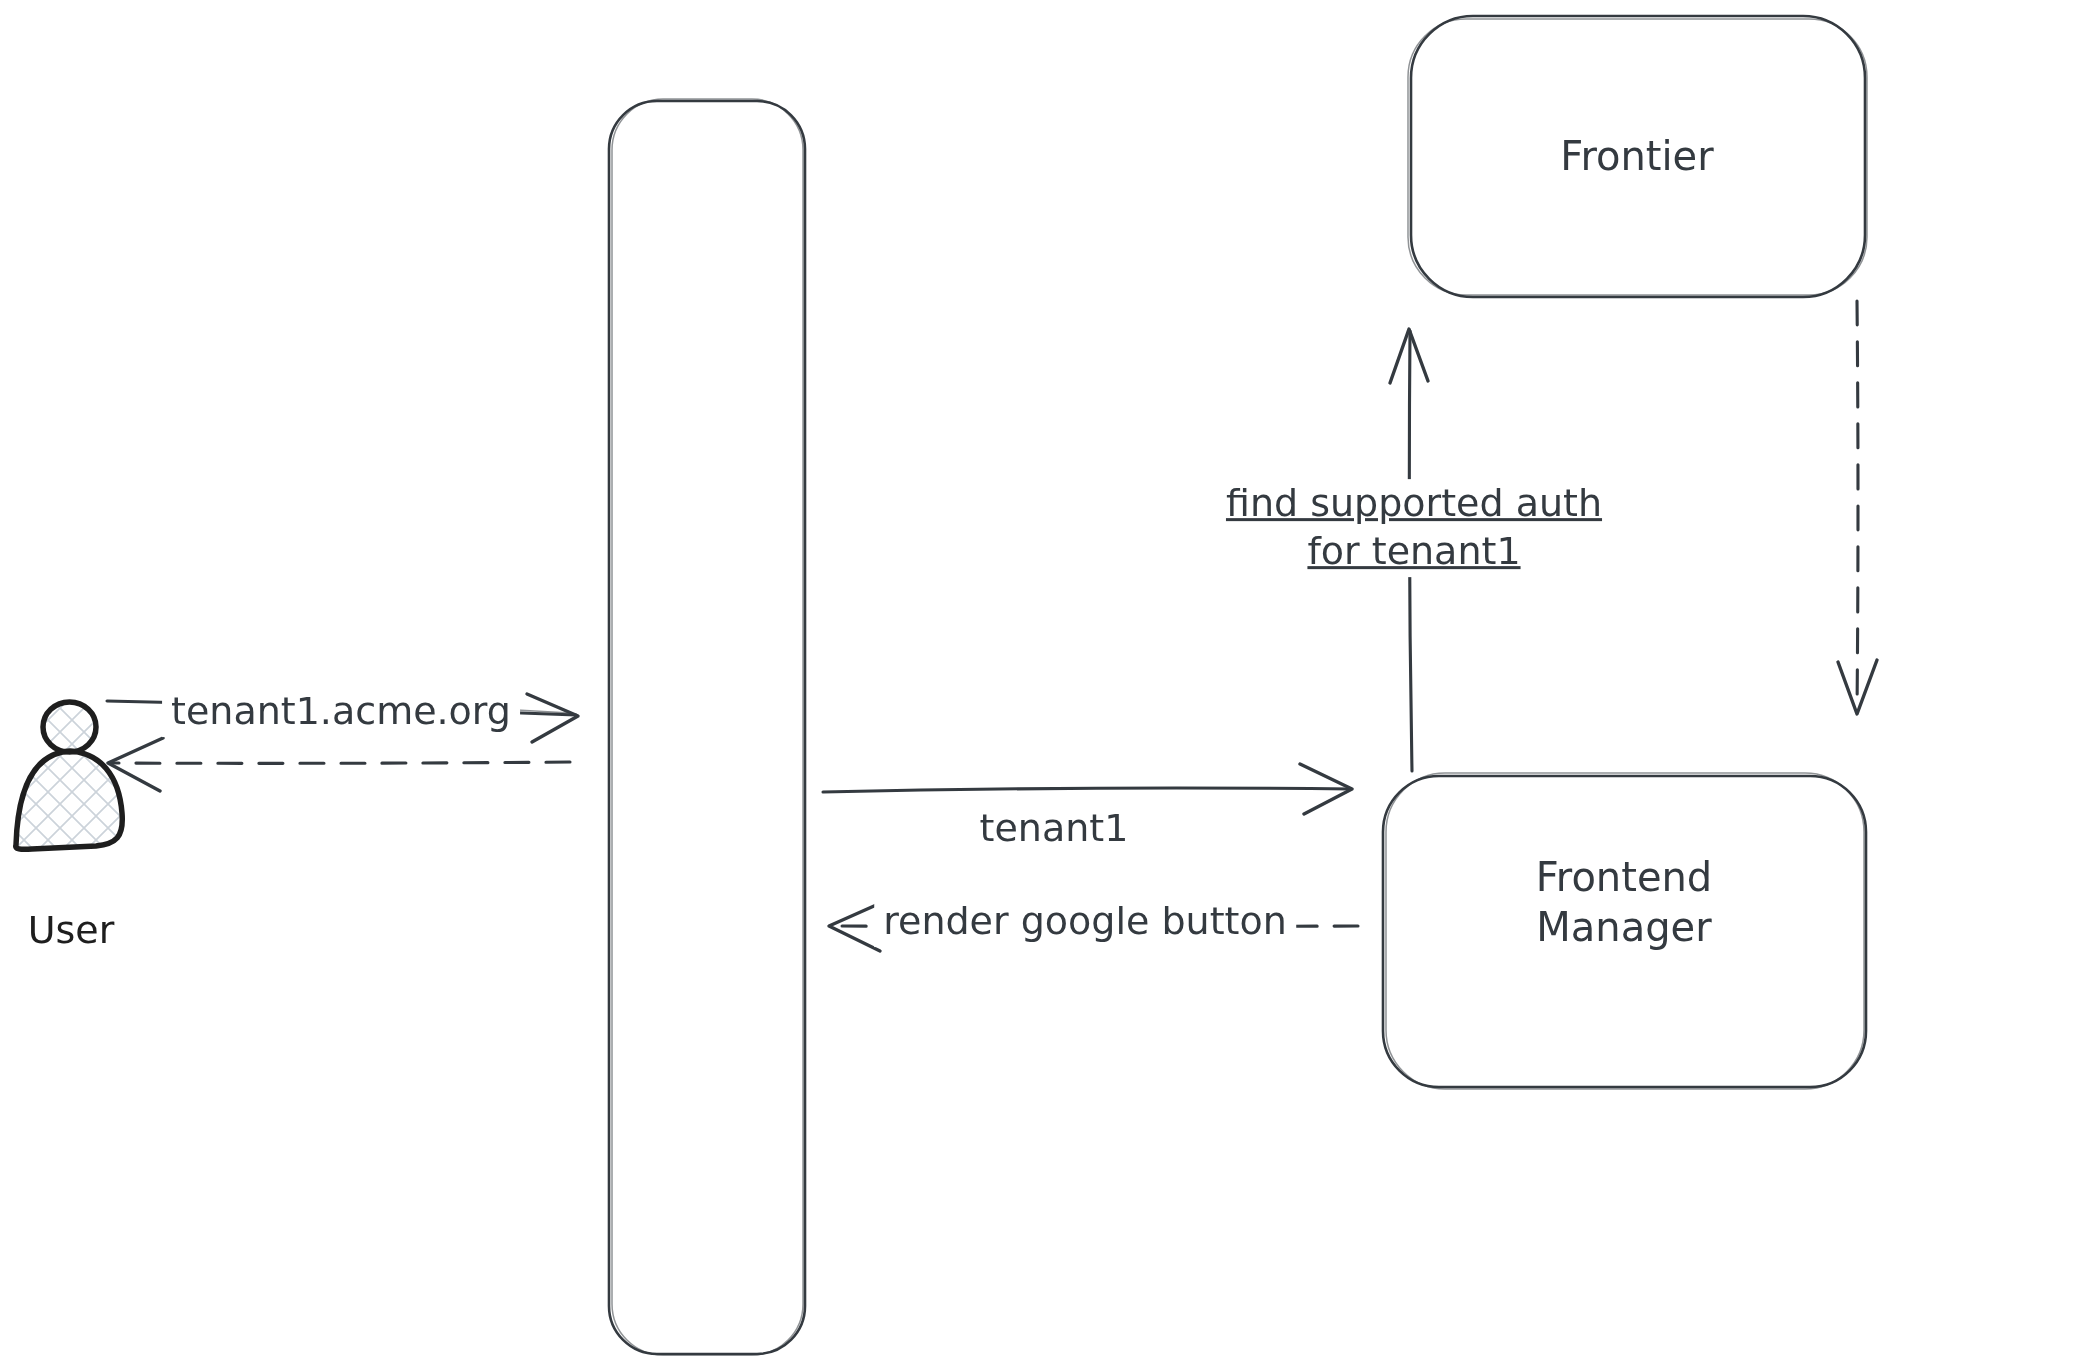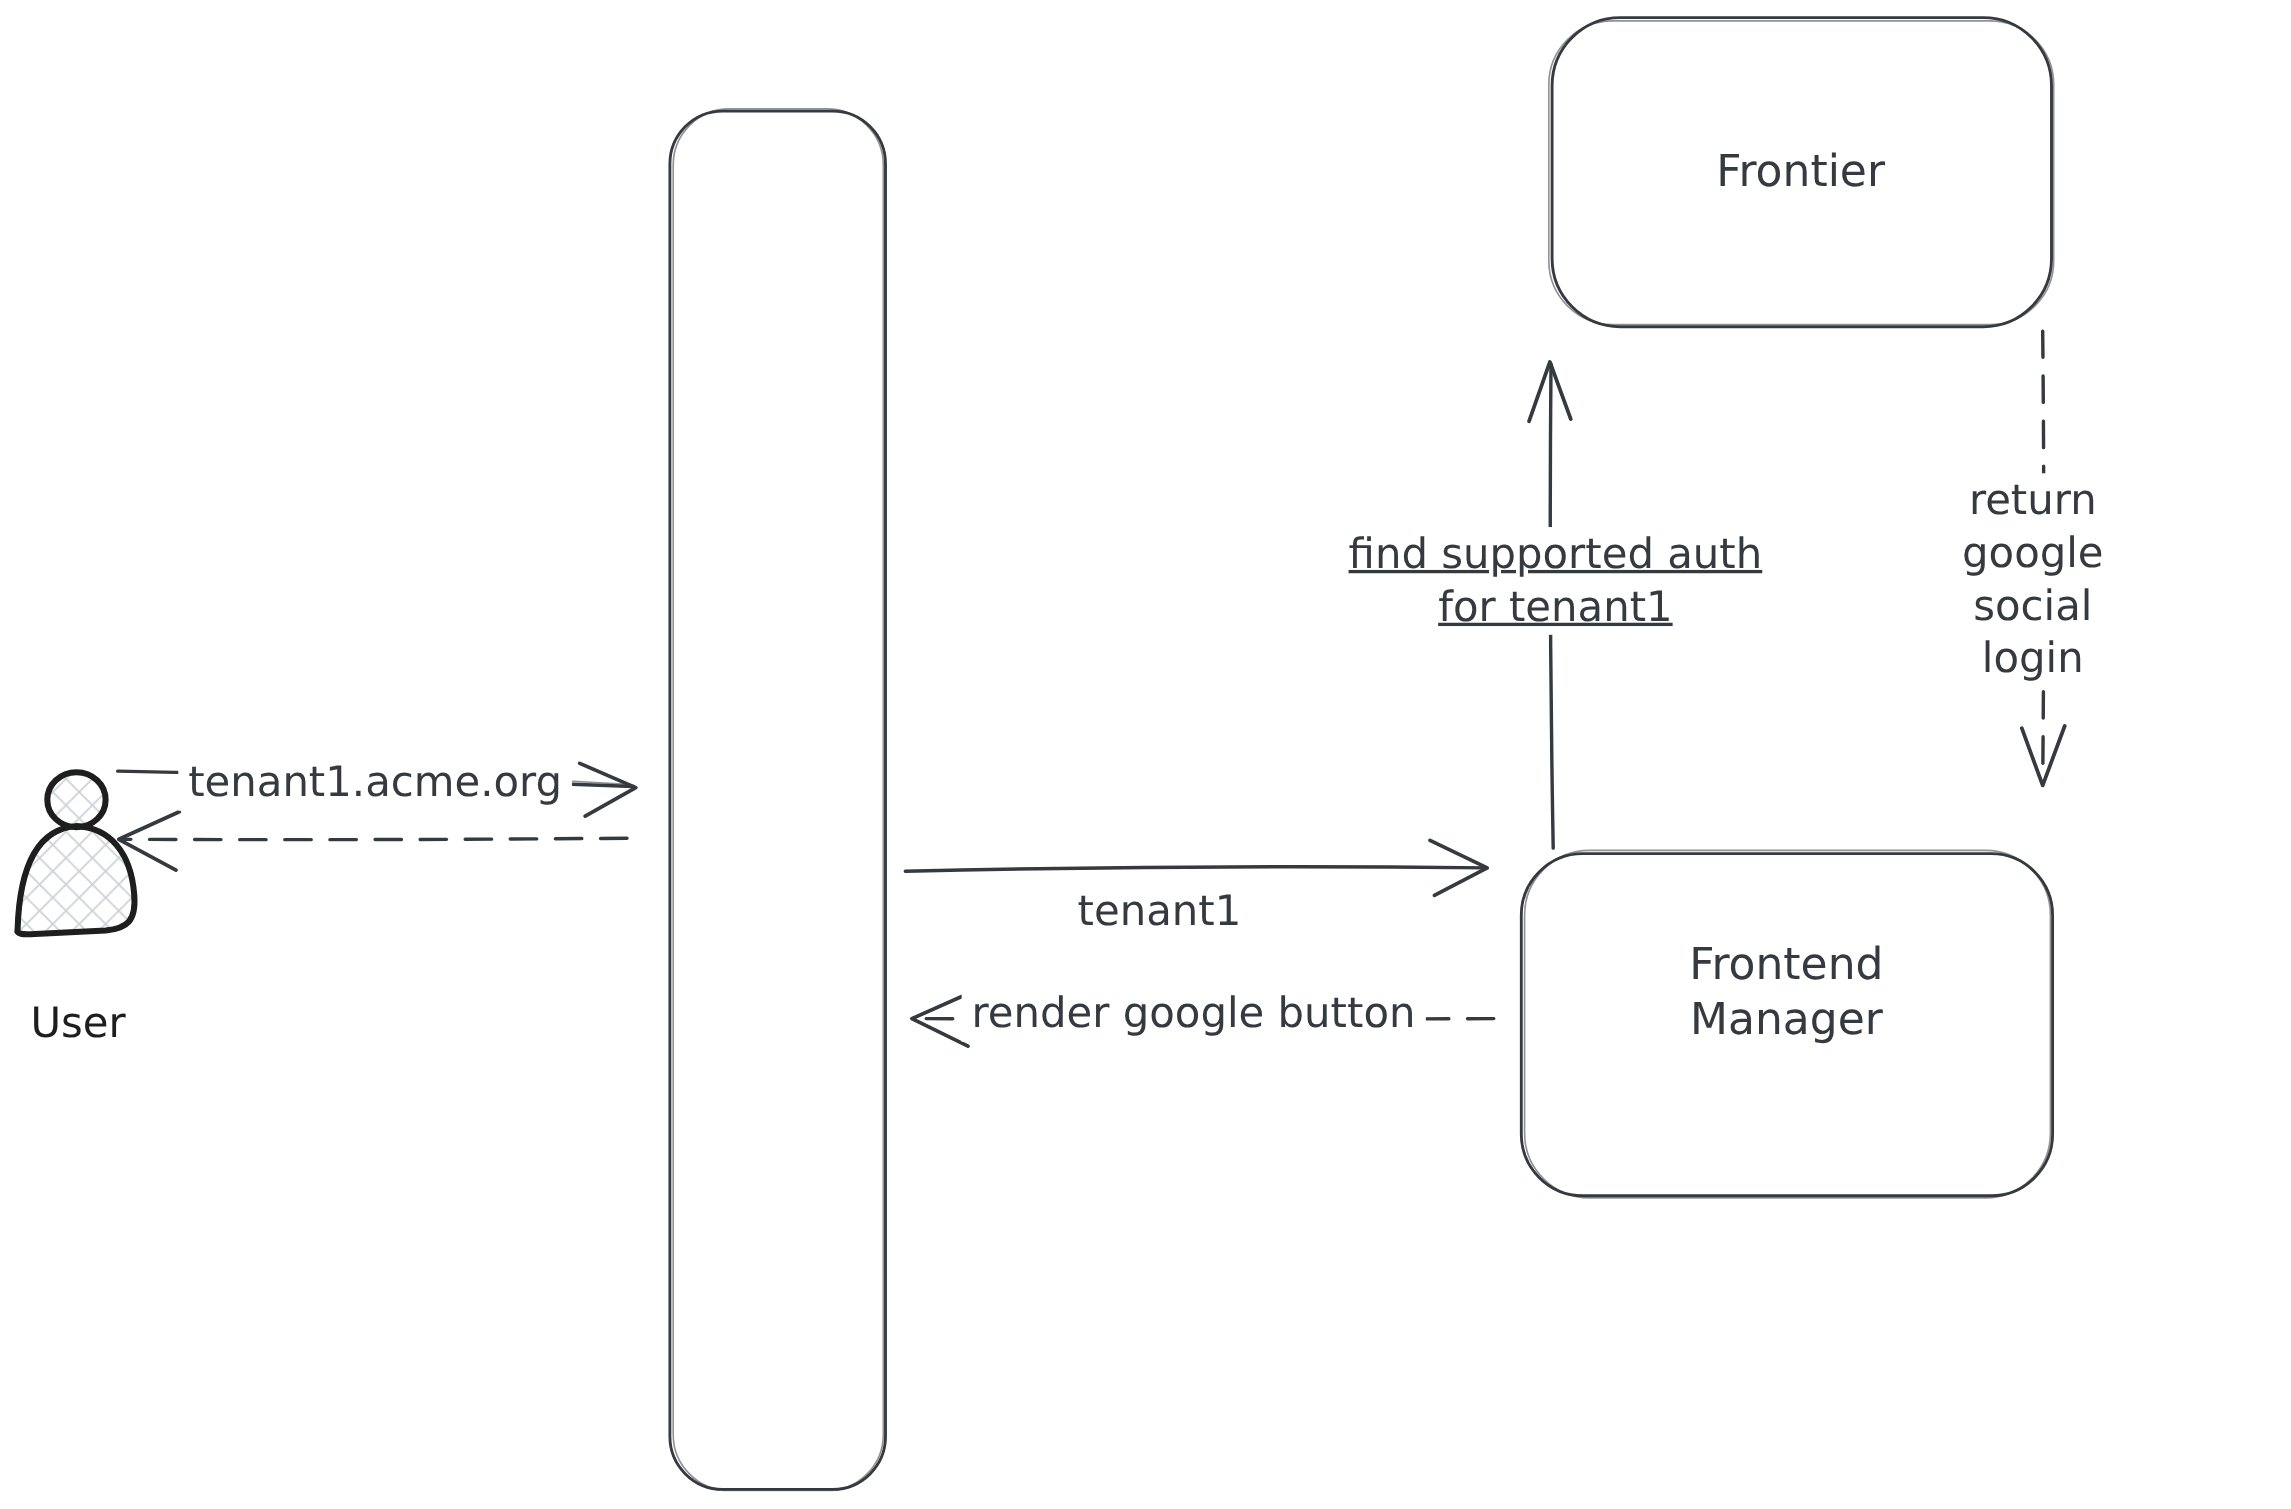--- a/index.html
+++ b/index.html
@@ -114,16 +114,14 @@
 
   <div class="lbl edge-lbl" style="left:341px; top:712px;text-align:right;">tenant1.acme.org</div>
 
   <div class="lbl edge-lbl" style="left:1054px; top:782px;margin-top:47px;">tenant1</div>
 
   <div class="lbl edge-lbl" style="left:1085px; top:922px;">render google button</div>
 
   <div class="lbl edge-lbl" style="left:1414px; top:528px;text-decoration:underline;">find supported auth
 for tenant1</div>
 
-  <div class="lbl edge-lbl" style="left:1848px; top:527px;">return google social
-login</div>
 
 </div>
 
 </body></html>

